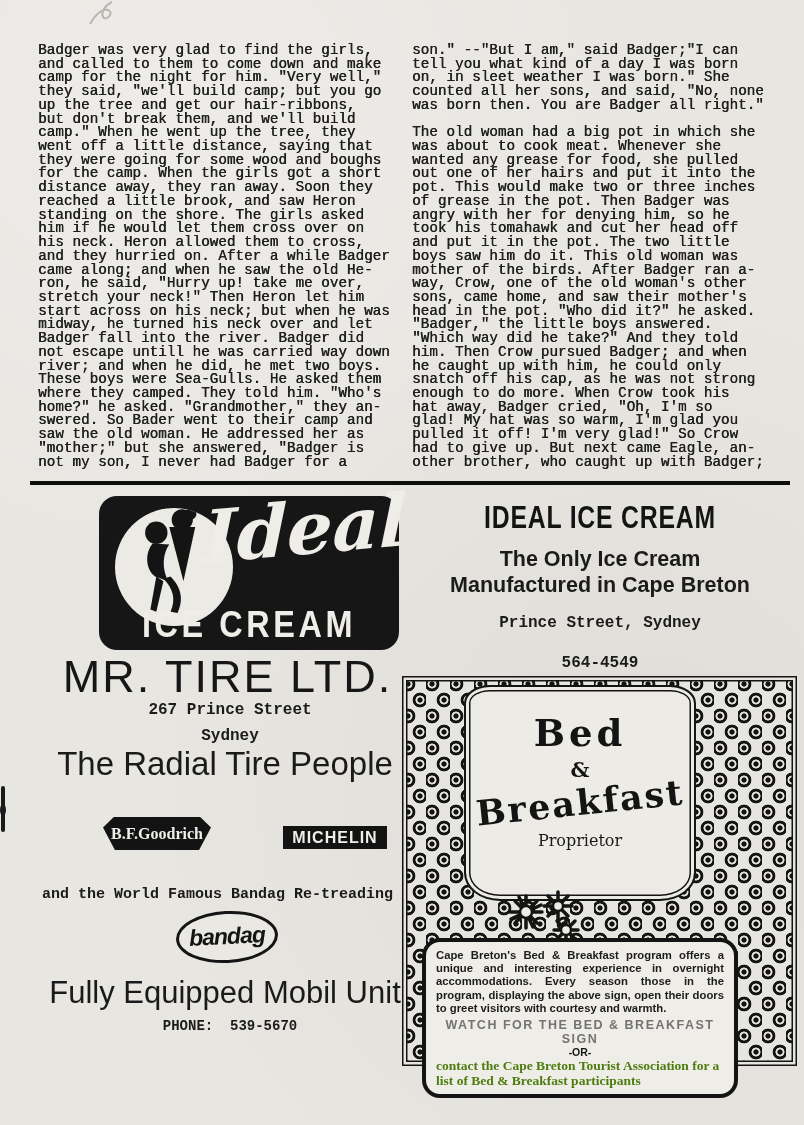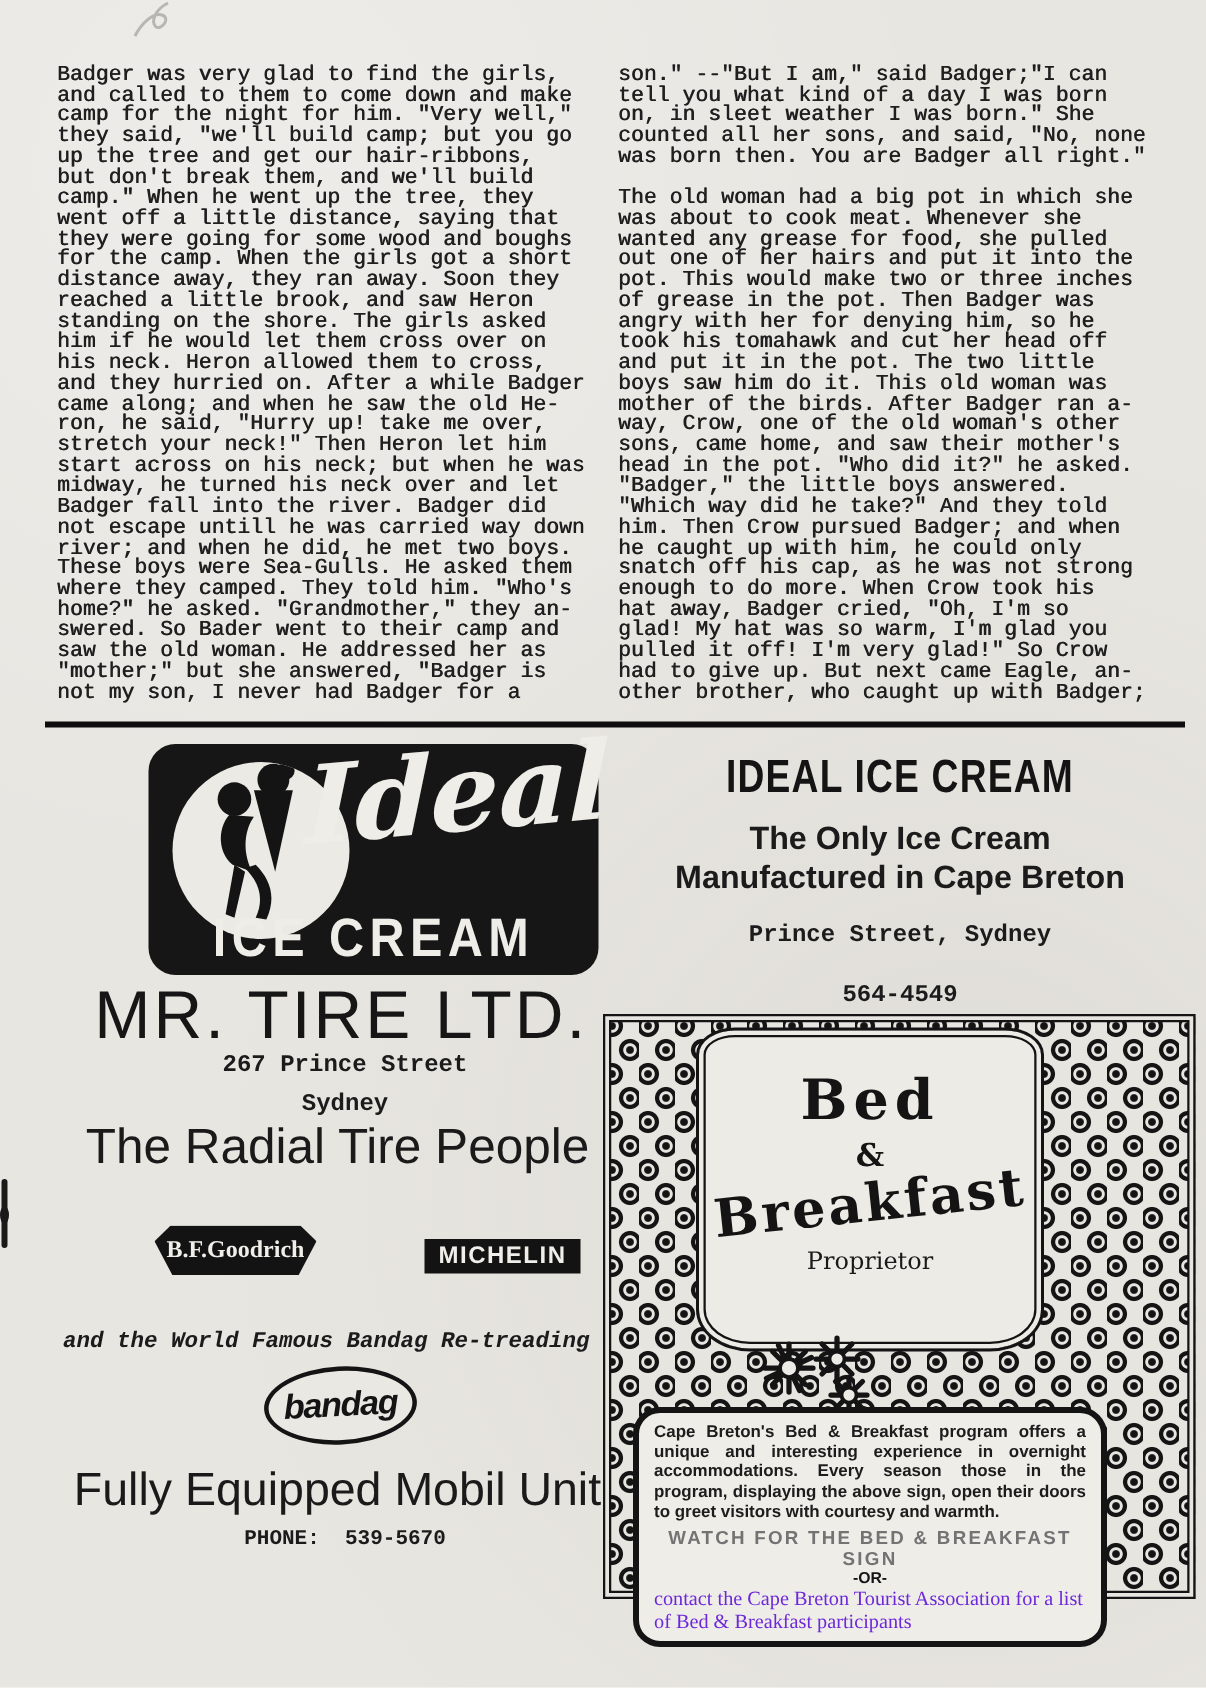--- a/index.html
+++ b/index.html
@@ -48,21 +48,21 @@
     font-size:33px; color:#1a1a1a;}
   .mt-spec{position:absolute; left:60px; top:792px; width:340px; text-align:center;
     font-size:16px; letter-spacing:1px;}
   .bfg{position:absolute; left:103px; top:817px; width:108px; height:33px; background:#131313;
     clip-path:polygon(10% 0,90% 0,100% 32%,89% 100%,11% 100%,0 32%);
     color:#f0eee9; text-align:center; line-height:33px;
     font-family:"Liberation Serif","DejaVu Serif",serif; font-weight:bold; font-size:16px;}
   .michelin{position:absolute; left:283px; top:826px; width:104px; height:23px; background:#131313;
     color:#f0eee9; text-align:center; line-height:23px; font-weight:bold; font-size:16px;
     letter-spacing:1px;}
-  .mt-bandag-line{position:absolute; left:30px; top:886px; width:375px; text-align:center; font-size:15px;font-style:italic;}
+  .mt-bandag-line{position:absolute; left:30px; top:886px; width:375px; text-align:center; font-size:15px;}
   .bandag{position:absolute; left:176px; top:911px; width:96px; height:46px;
     border:3.5px solid #141414; border-radius:50%; background:#eae8e3;
     text-align:center; line-height:44px; font-weight:bold; font-style:italic; font-size:23px;
     color:#141414; transform:rotate(-3deg); letter-spacing:-1px;}
   .mt-mobil{position:absolute; left:45px; top:975px; width:360px; text-align:center;
     font-size:31px; color:#1a1a1a;}
   .mt-phone{position:absolute; left:60px; top:1018px; width:340px; text-align:center;
     font-size:14px; white-space:pre;}
   
   .bnb{position:absolute; left:402px; top:676px; width:395px; height:390px;
@@ -88,21 +88,21 @@
     font-size:16px; color:#1a1a1a;}
   .bnb-flowers{position:absolute; left:100px; top:212px;}
   .bnb-infobox{position:absolute; left:20px; top:262px; width:316px;
     background:#efede8; border:4px solid #141414; border-radius:18px;
     padding:7px 10px 6px 10px; box-sizing:border-box;}
   .bnb-body{font-weight:bold; font-size:11.3px; line-height:13.2px; text-align:justify; color:#1c1c1c;}
   .bnb-watch{font-weight:bold; font-size:12.5px; letter-spacing:1.5px; text-align:center;
     margin-top:3px; color:#737373;}
   .bnb-or{font-weight:bold; font-size:10.5px; text-align:center; color:#141414;}
   .bnb-contact{font-family:"Liberation Serif","DejaVu Serif",serif; font-size:13.5px;
-    line-height:15px; color:#6d28d9;}
+    line-height:15px; color:#4d7c0f;font-weight:bold;}
   
   .bind-mark{position:absolute; left:1px; top:786px; width:3.5px; height:46px;
     background:#1a1a1a; border-radius:2px;}
   .bind-mark:after{content:""; position:absolute; left:-1px; top:18px; width:6px; height:12px;
     background:#1a1a1a; border-radius:50%;}
   .pencil{position:absolute; left:84px; top:0px;}
 </style>
 </head>
 <body>
 

